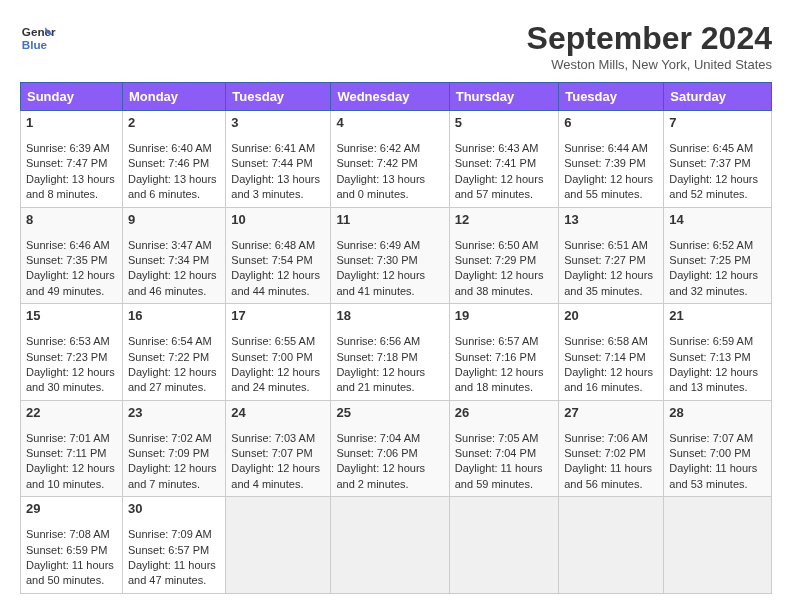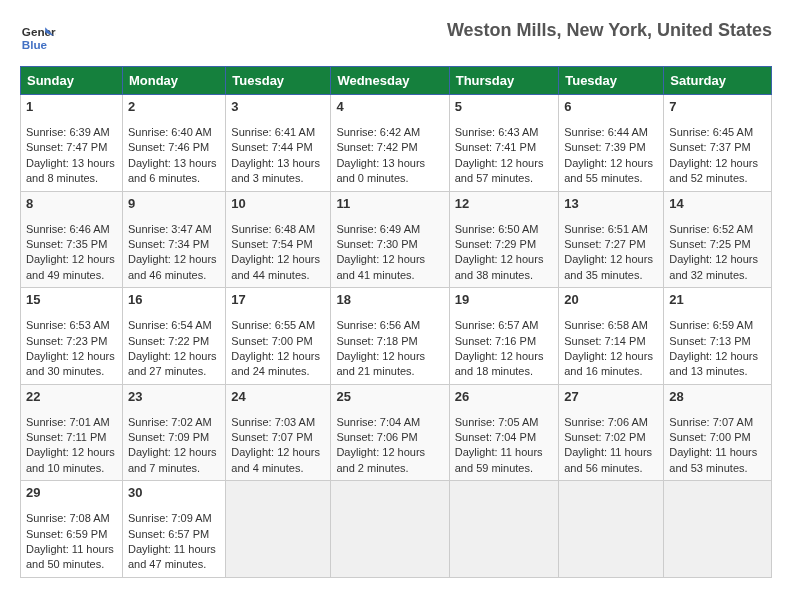--- a/index.html
+++ b/index.html
@@ -27,31 +27,30 @@
     }
     .title-block {
       text-align: right;
     }
     .month-title {
       font-size: 32px;
       font-weight: bold;
       color: #333;
     }
     .location {
-      font-size: 18px;
+      font-size: 13px;
       color: #555;
-      font-weight: bold;
     }
     .calendar-table {
       width: 100%;
       border-collapse: collapse;
       font-size: 11px;
     }
     .calendar-table th {
-      background: #15803d;
+      background: #8b5cf6;
       color: #fff;
       text-align: left;
       padding: 6px 6px;
       font-size: 13px;
       font-weight: bold;
       border: 1px solid #3a62aa;
     }
     .calendar-table td {
       border: 1px solid #ccc;
       vertical-align: top;
@@ -95,20 +94,21 @@
 
 <div class="header">
   <div class="logo">
     <svg class="logo-icon" viewBox="0 0 40 40">
       <text x="2" y="18" font-size="13" font-weight="bold" fill="#333">General</text>
       <text x="2" y="32" font-size="13" font-weight="bold" fill="#4472C4">Blue</text>
       <polygon points="28,8 38,18 28,14" fill="#4472C4"></polygon>
     </svg>
   </div>
   <div class="title-block">
+    <div class="month-title">September 2024</div>
     <div class="location">Weston Mills, New York, United States</div>
   </div>
 </div>
 
 <table class="calendar-table">
   <thead>
     <tr>
     <th>Sunday</th>
         <th>Monday</th>
         <th>Tuesday</th>

